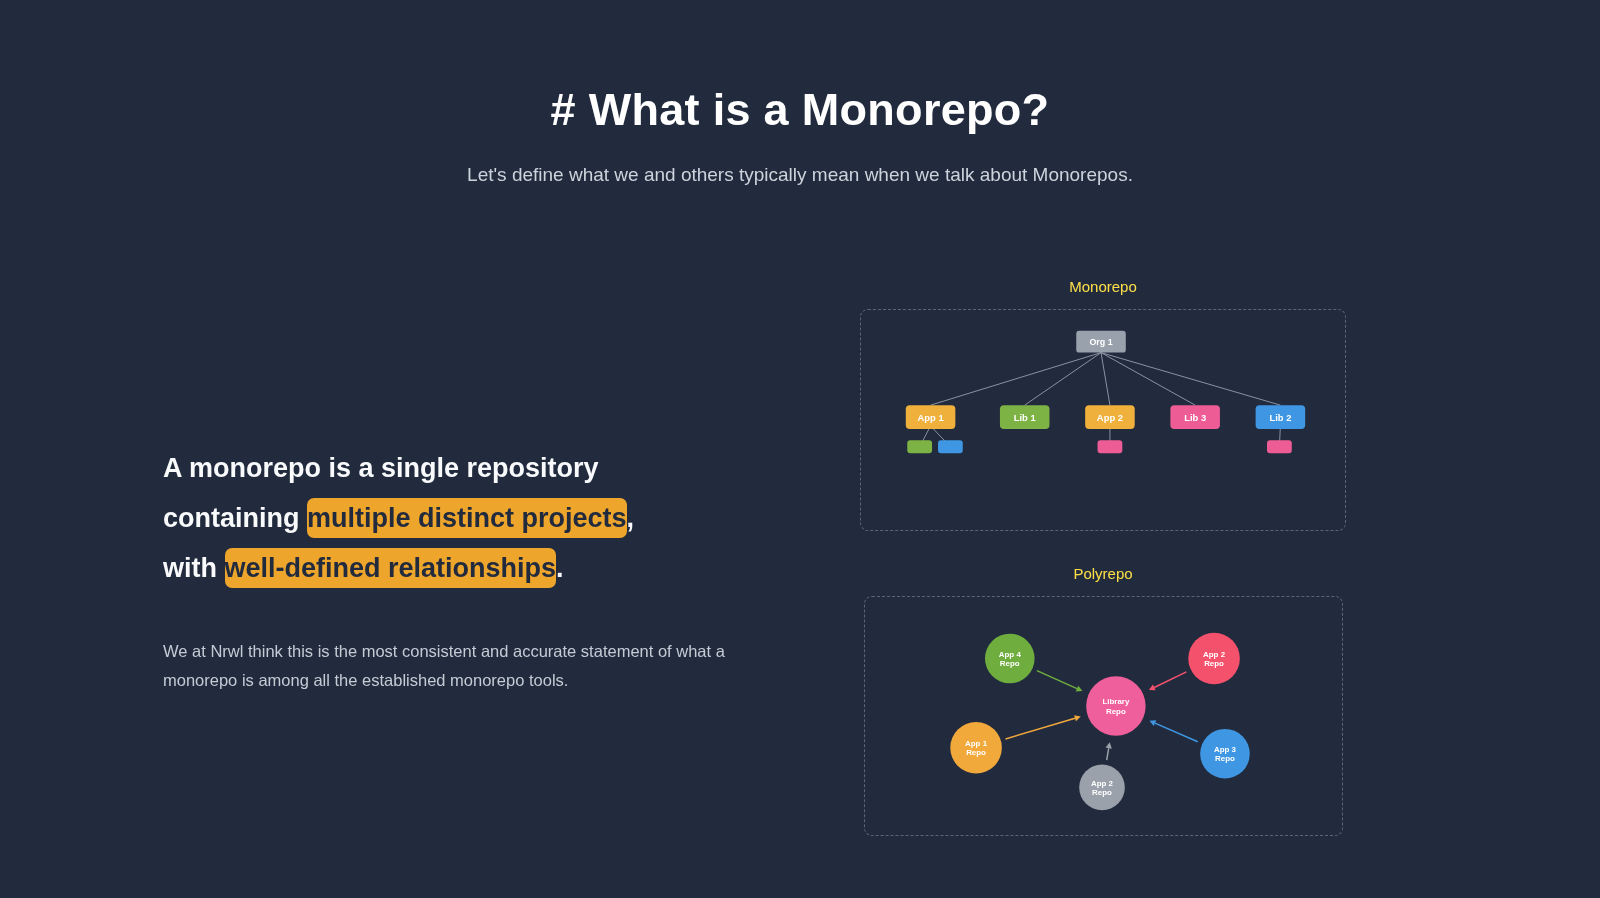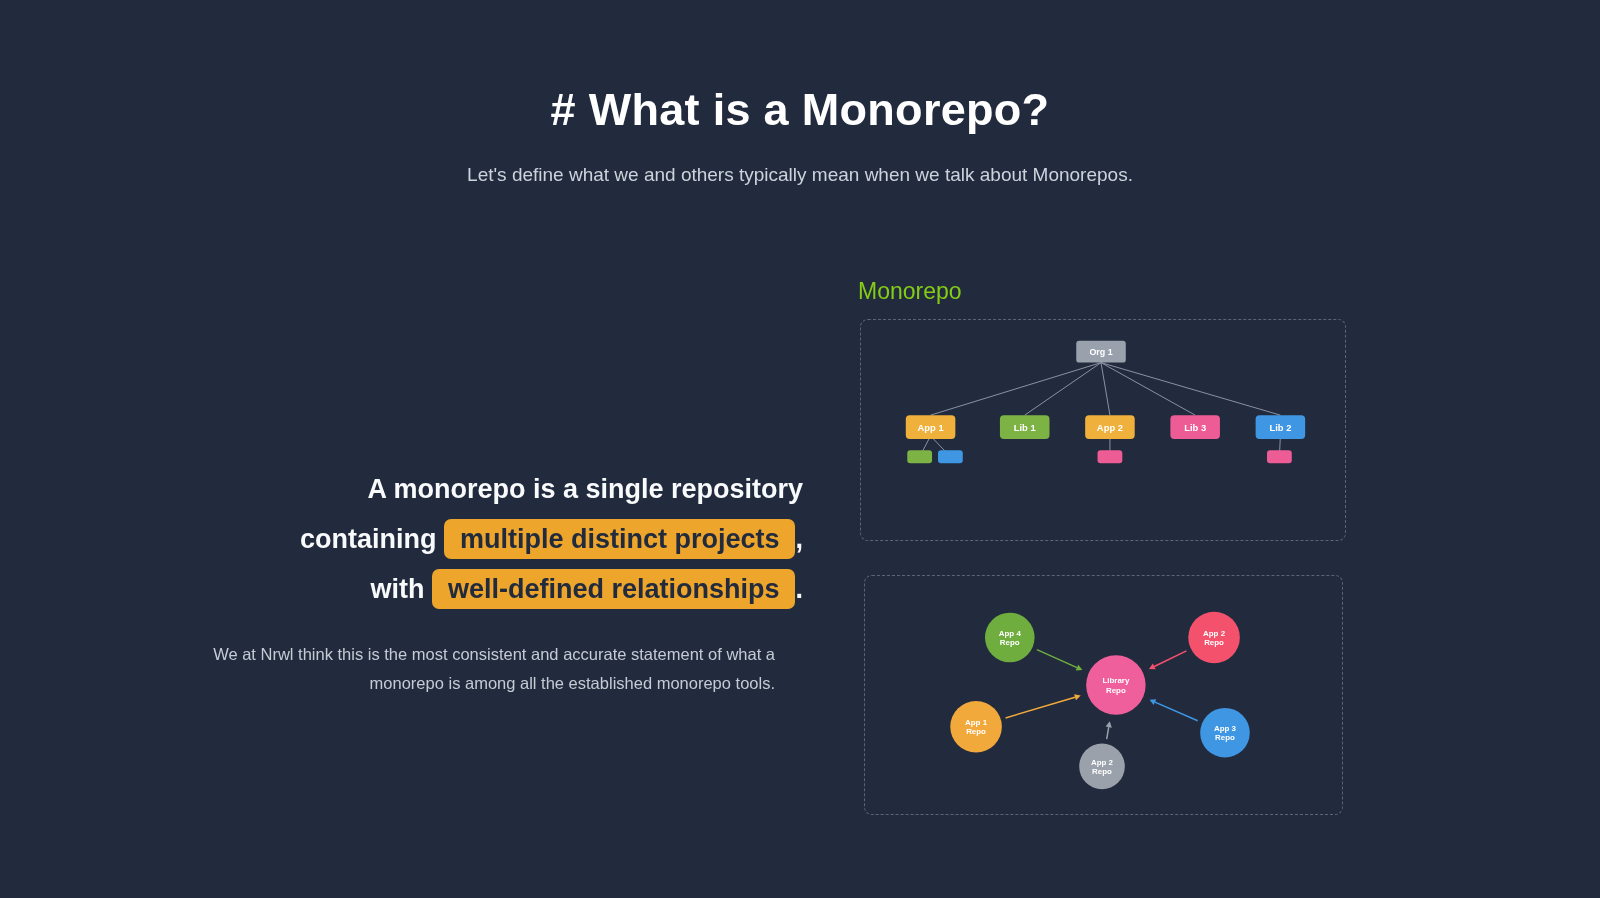--- a/index.html
+++ b/index.html
@@ -8,34 +8,34 @@
     background: var(--bg, #222b3d);
     font-family: "Liberation Sans", sans-serif;
     color: #fff;
     overflow: hidden;
     position: relative;
   }
   .header { position: absolute; top: 84px; left: 0; width: 100%; text-align: center; }
   .page-title { font-size: 45px; font-weight: 800; color: #ffffff; letter-spacing: 0.3px; }
   .page-subtitle { margin-top: 28px; font-size: 19px; font-weight: 400; color: #ccd3dc; }
 
-  .left-col { position: absolute; left: 163px; top: 464px; width: 640px; text-align: right; }
+  .left-col { position: absolute; left: 163px; top: 443px; width: 640px; }
   .statement { font-size: 27px; font-weight: 700; line-height: 50px; color: #f8fafc; }
   .statement .s-line { display: block; white-space: nowrap; }
   .statement mark {
     background: var(--highlight, #eda52c);
     color: #222b3d;
-    padding: 5px 16px;
+    padding: 5px 0;
     border-radius: 7px;
     font-weight: 700;
   }
-  .description { margin-top: 26px; font-size: 16.5px; line-height: 1.78; color: #c4cbd5; max-width: 612px; }
+  .description { margin-top: 44px; font-size: 16.5px; line-height: 1.78; color: #c4cbd5; max-width: 612px; }
 
   .right-col { position: absolute; left: 858px; top: 278px; width: 490px; }
-  .diagram-title { font-size: 23px; font-weight: 400; color: #84cc16; margin-bottom: 14px; }
+  .diagram-title { text-align: center; font-size: 15px; font-weight: 400; color: #fde047; margin-bottom: 14px; }
   .diagram-frame {
     border: 1px dashed var(--frame, #5c6575);
     border-radius: 8px;
     margin: 0 auto;
   }
   .frame-mono { width: 486px; height: 222px; }
   .frame-poly { width: 479px; height: 240px; }
   .diagram-block + .diagram-block { margin-top: 34px; }
   .diagram-frame svg { display: block; width: 100%; height: 100%; }
   svg text { font-family: "Liberation Sans", sans-serif; fill: #ffffff; font-weight: 700; }
@@ -86,20 +86,21 @@
             <rect x="397" y="96" width="50" height="24" rx="4" fill="#3f97e4"></rect>
             <text x="422" y="108.5" text-anchor="middle" dominant-baseline="central" font-size="9.5">Lib 2</text>
             <rect x="45.5" y="131.5" width="25" height="13" rx="3" fill="#7db344"></rect>
             <rect x="76.5" y="131.5" width="25" height="13" rx="3" fill="#3f97e4"></rect>
             <rect x="237.5" y="131.5" width="25" height="13" rx="3" fill="#ee5c96"></rect>
             <rect x="408.5" y="131.5" width="25" height="13" rx="3" fill="#ee5c96"></rect>
           </svg>
       </div>
     </div>
     <div class="diagram-block">
+      <h3 class="diagram-title">Polyrepo</h3>
       <div class="diagram-frame frame-poly">
         <svg id="poly-svg" viewBox="0 0 479 240">
             <line x1="172.37198610806908" y1="74.27902180548894" x2="212.76681991176764" y2="92.40006874546586" stroke="#6fae3e" stroke-width="1.5"></line>
             <polygon points="218.24121713338147,94.85587310656365 211.45705758584882,95.31974726365989 214.07658223768647,89.48039022727183" fill="#6fae3e"></polygon>
             <line x1="323.10576267691783" y1="75.52447870210045" x2="290.6920066094366" y2="91.2402392196671" stroke="#f4516c" stroke-width="1.5"></line>
             <polygon points="285.2931219662594,93.85788025878333 289.2959313885746,88.36083407663926 292.08808183029856,94.11964436269494" fill="#f4516c"></polygon>
             <line x1="140.7099561911743" y1="143.1502258153949" x2="210.78941560579048" y2="122.2754932238071" stroke="#f2a93b" stroke-width="1.5"></line>
             <polygon points="216.53972970730808,120.5626337042061 211.70294068291102,125.34232741128316 209.87589052866994,119.20865903633104" fill="#f2a93b"></polygon>
             <line x1="334.503818648911" y1="146.0016663195248" x2="291.4111932698942" y2="127.19761160868113" stroke="#3f97e4" stroke-width="1.5"></line>
             <polygon points="285.9119569996764,124.79794487258609 292.6910155291449,124.2646855978983 290.13137101064353,130.13053761946395" fill="#3f97e4"></polygon>

